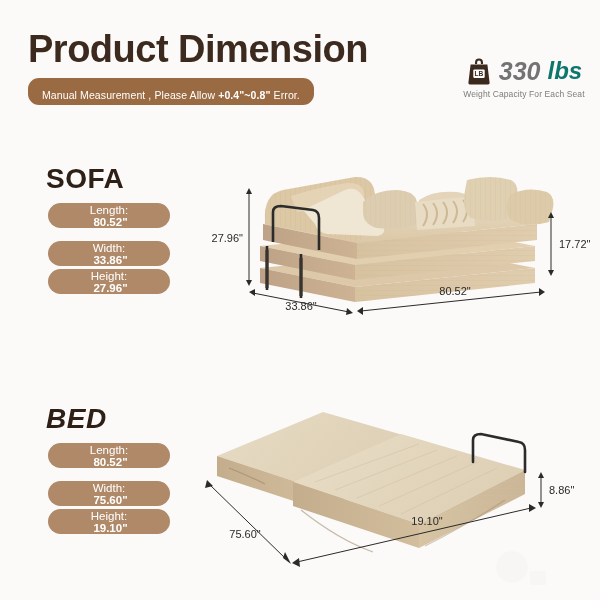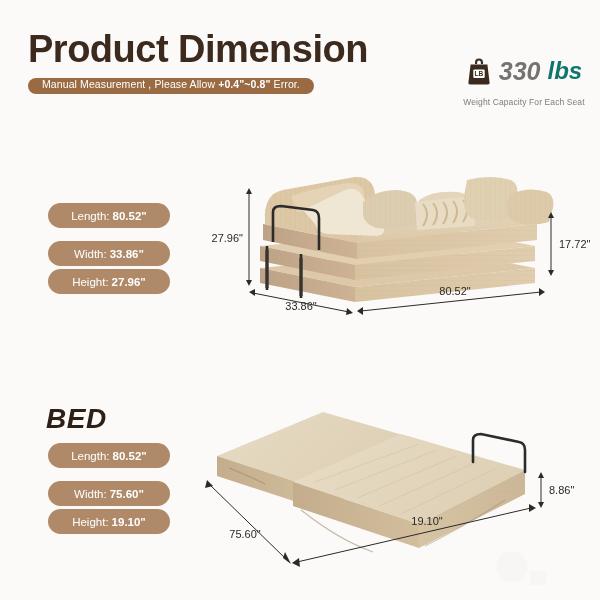--- a/index.html
+++ b/index.html
@@ -17,21 +17,21 @@
     position:absolute;left:28px;top:28px;
     font-size:38px;font-weight:bold;
     color:#3b2a1d;letter-spacing:-0.5px;
     white-space:nowrap;
   }
   .subtitle-banner{
     position:absolute;left:28px;top:78px;
     background:#9a6b43;
     color:#ffffff;
     border-radius:11px;
-    padding:0 14px 4px 14px;
+    padding:11px 14px 4px 14px;
     font-size:10.5px;
     white-space:nowrap;
     letter-spacing:0.1px;
   }
   .subtitle-banner b{font-weight:bold;}
 
   
   .badge{
     position:absolute;left:452px;top:55px;
     width:144px;text-align:center;
@@ -43,21 +43,21 @@
   .lb-icon{width:26px;height:28px;display:block;}
   .badge-num{
     font-size:25px;font-weight:bold;font-style:italic;
     color:#737373;line-height:1;
   }
   .badge-unit{
     font-size:24px;font-weight:bold;font-style:italic;
     color:#0f766e;line-height:1;
   }
   .badge-caption{
-    font-size:8.5px;color:#7d7d7d;margin-top:10px;
+    font-size:8.5px;color:#7d7d7d;margin-top:2px;
     letter-spacing:0.1px;white-space:nowrap;
   }
 
   
   .section-title{
     position:absolute;
     font-size:28px;font-weight:bold;color:#2e2016;
     letter-spacing:0.5px;
   }
   .sofa-title{left:46px;top:163px;}
@@ -66,20 +66,21 @@
   
   .pill{
     position:absolute;
     width:122px;height:25px;
     background:#b08968;
     border-radius:13px;
     color:#ffffff;
     font-size:11.5px;
     display:flex;align-items:center;justify-content:center;
     white-space:nowrap;
+    flex-direction:column;
   }
   .pill b{font-weight:bold;margin-left:3px;}
   .sofa-p1{left:48px;top:203px;}
   .sofa-p2{left:48px;top:241px;}
   .sofa-p3{left:48px;top:269px;}
   .bed-p1{left:48px;top:443px;}
   .bed-p2{left:48px;top:481px;}
   .bed-p3{left:48px;top:509px;}
 
   
@@ -114,20 +115,21 @@
         <path d="M4.6 7.6 h16.8 l2.2 18.2 a1.6 1.6 0 0 1 -1.6 1.8 H4 a1.6 1.6 0 0 1 -1.6 -1.8 Z" fill="#3b2a1d"></path>
         <rect x="7.3" y="12.4" width="11.4" height="8.6" rx="1.2" fill="#ffffff"></rect>
         <text x="13" y="19.2" text-anchor="middle" font-size="6.6" font-weight="bold" font-family="Liberation Sans, sans-serif" fill="#3b2a1d">LB</text>
       </svg>
       <span class="badge-num">330</span>
       <span class="badge-unit">lbs</span>
     </div>
     <div class="badge-caption">Weight Capacity For Each Seat</div>
   </div>
 
+  <div class="section-title sofa-title">SOFA</div>
 
   <div class="pill sofa-p1">
     <span>Length:</span>
       <b>80.52"</b>
   </div>
   <div class="pill sofa-p2">
     <span>Width:</span>
       <b>33.86"</b>
   </div>
   <div class="pill sofa-p3">

